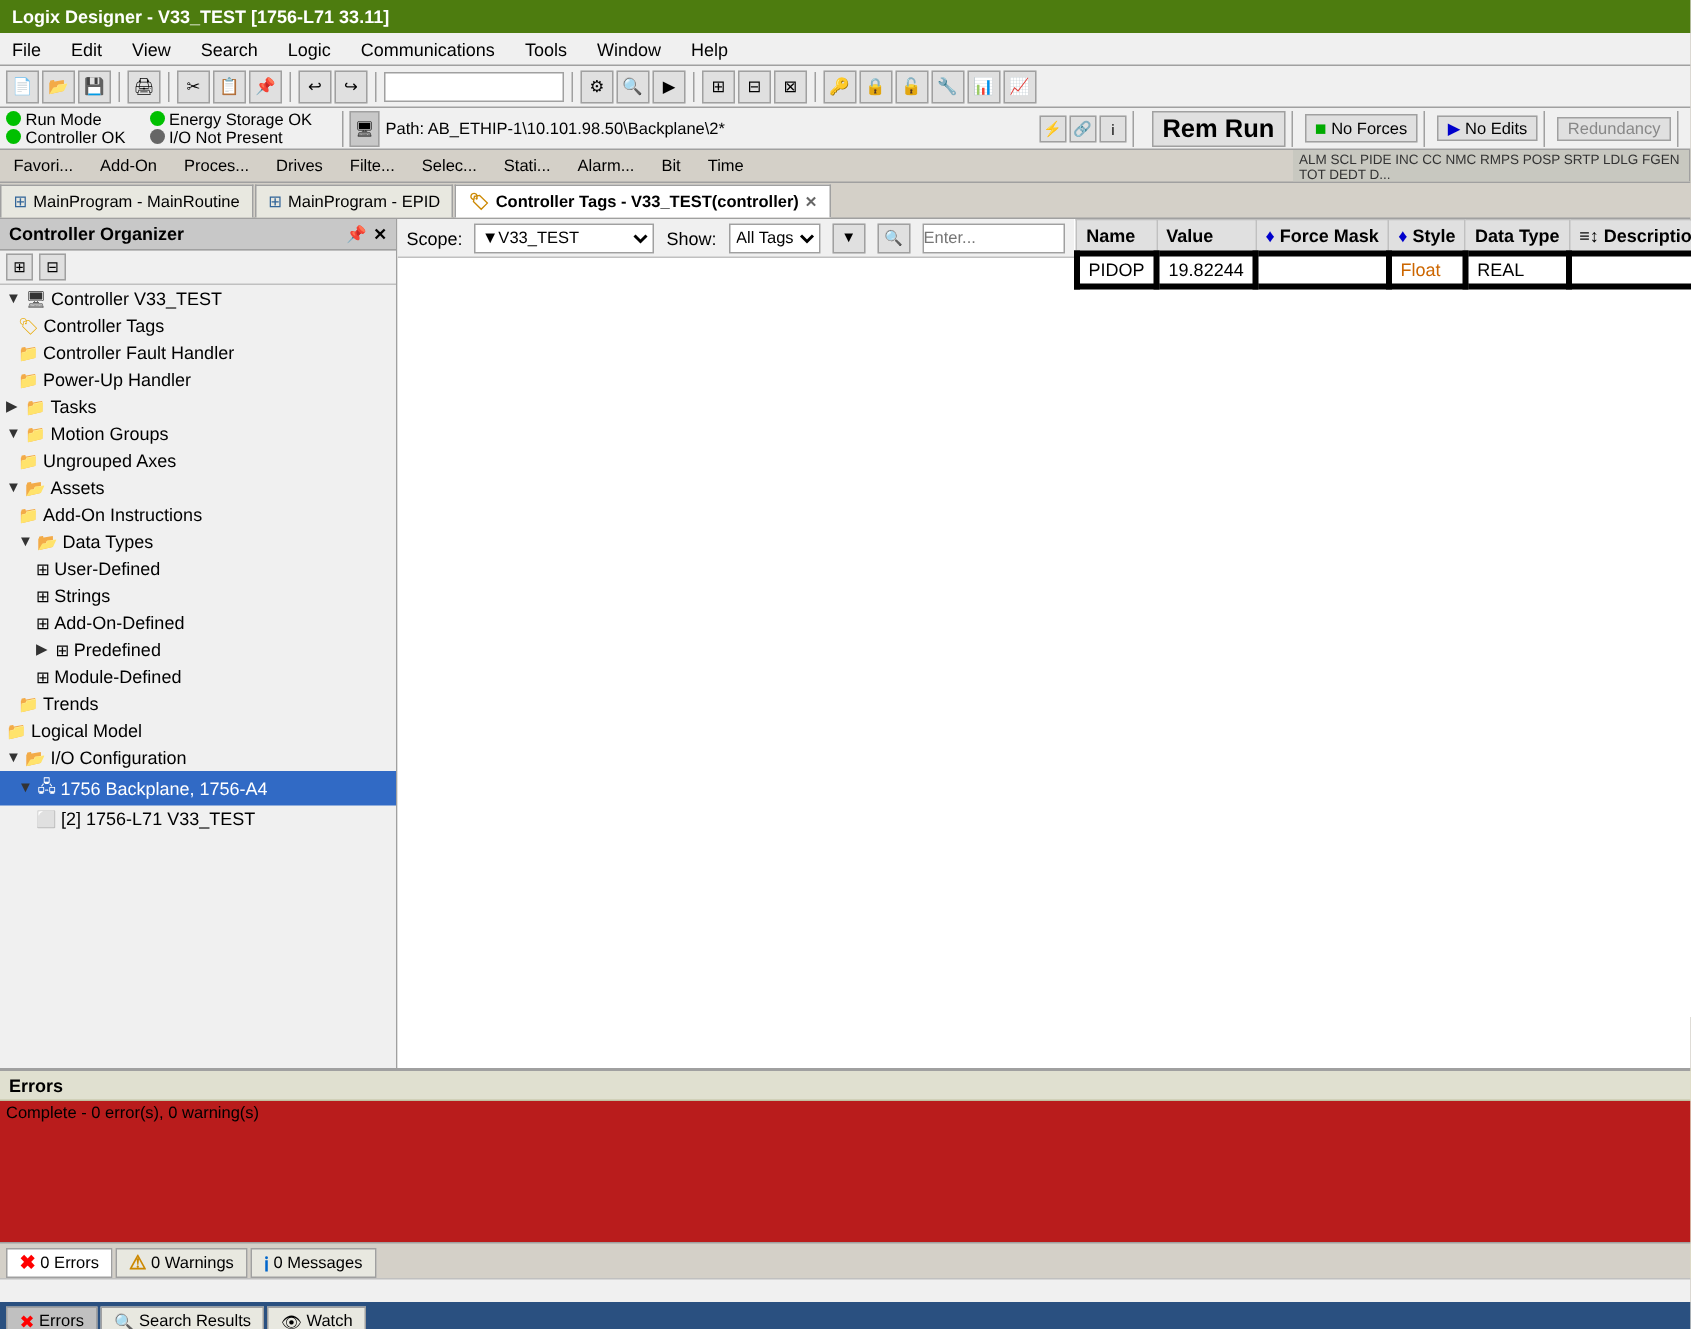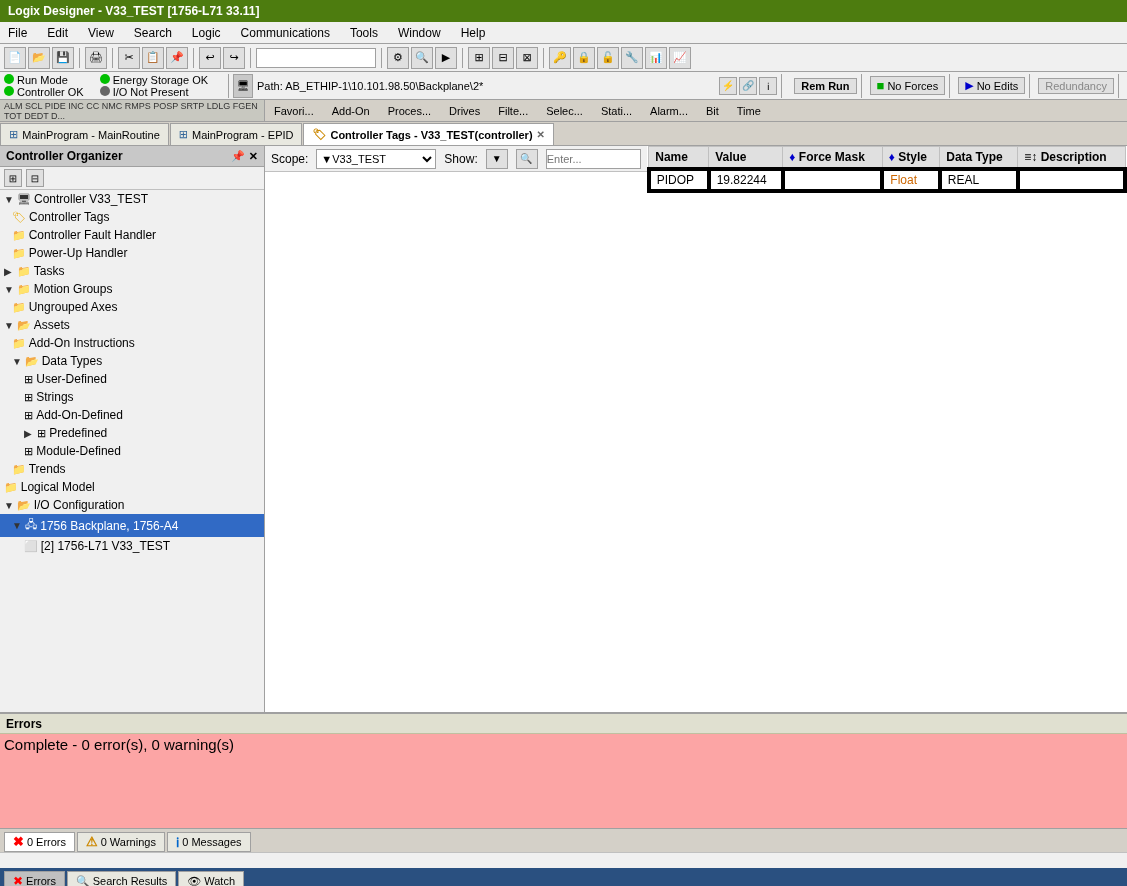--- a/index.html
+++ b/index.html
@@ -16,21 +16,21 @@
     .toolbar { background: #f0f0f0; border-bottom: 1px solid #a0a0a0; padding: 2px 4px; display: flex; align-items: center; gap: 2px; height: 28px; }
     .toolbar-btn { width: 22px; height: 22px; background: #e0e0e0; border: 1px solid #a0a0a0; cursor: pointer; display: flex; align-items: center; justify-content: center; font-size: 11px; }
     .toolbar-separator { width: 1px; height: 20px; background: #a0a0a0; margin: 0 3px; }
     .toolbar-combo { height: 20px; width: 120px; font-size: 11px; border: 1px solid #a0a0a0; background: white; }
 
     
     .status-row { background: #f0f0f0; border-bottom: 1px solid #a0a0a0; display: flex; align-items: center; height: 28px; padding: 0 4px; }
     .status-indicator { display: flex; gap: 3px; margin-right: 8px; font-size: 11px; }
     .dot-green { width: 10px; height: 10px; background: #00c000; border-radius: 50%; }
     .path-text { font-size: 11px; margin-left: 4px; flex: 1; }
-    .rem-run-btn { background: #e0e0e0; border: 1px solid #a0a0a0; padding: 1px 6px; font-size: 11px; font-weight: bold; cursor: pointer; margin-left: 8px; text-align: center; }
+    .rem-run-btn { background: #e0e0e0; border: 1px solid #a0a0a0; padding: 1px 6px; font-size: 17px; font-weight: bold; cursor: pointer; margin-left: 8px; text-align: center; }
     .no-forces-btn { background: #e0e0e0; border: 1px solid #a0a0a0; padding: 1px 6px; font-size: 11px; cursor: pointer; margin-left: 4px; display: flex; align-items: center; gap: 3px; }
     .no-edits-btn { background: #e0e0e0; border: 1px solid #a0a0a0; padding: 1px 6px; font-size: 11px; cursor: pointer; margin-left: 4px; display: flex; align-items: center; gap: 3px; }
     .redundancy-btn { background: #e0e0e0; border: 1px solid #a0a0a0; padding: 1px 6px; font-size: 11px; cursor: pointer; margin-left: 4px; color: #888; }
 
     
     .main-content { display: flex; height: calc(886px - 22px - 22px - 28px - 28px - 24px - 140px - 56px); }
 
     
     .tab-bar { background: #d4d0c8; display: flex; align-items: flex-end; height: 24px; border-bottom: 1px solid #a0a0a0; }
     .tab { background: #e8e8e0; border: 1px solid #a0a0a0; border-bottom: none; padding: 2px 8px; font-size: 11px; cursor: pointer; display: flex; align-items: center; gap: 4px; margin-right: 1px; height: 22px; }
@@ -61,21 +61,21 @@
     .search-input { height: 20px; width: 95px; font-size: 11px; border: 1px solid #a0a0a0; }
 
     
     .tag-table { width: 100%; border-collapse: collapse; font-size: 12px; }
     .tag-table th { background: #e0e0e0; border: 1px solid #c0c0c0; padding: 3px 6px; text-align: left; font-weight: bold; white-space: nowrap; }
     .tag-table td { border: 4px solid #000000; padding: 2px 6px; }
 
     
     .bottom-panel { height: 140px; border-top: 2px solid #a0a0a0; background: #ffffc0; }
     .bottom-header { background: #e0e0d0; padding: 2px 6px; font-size: 12px; font-weight: bold; border-bottom: 1px solid #c0c0a0; height: 20px; display: flex; align-items: center; }
-    .bottom-content { padding: 2px 4px; font-size: 15px; background: #fca5a5; height: calc(140px - 20px - 26px); overflow: auto; }
+    .bottom-content { padding: 2px 4px; font-size: 11px; background: #b91c1c; height: calc(140px - 20px - 26px); overflow: auto; }
     .bottom-tabs { background: #d4d0c8; height: 26px; display: flex; align-items: center; padding: 0 4px; gap: 2px; border-top: 1px solid #a0a0a0; }
     .bottom-tab { background: #e8e8e0; border: 1px solid #a0a0a0; padding: 2px 8px; font-size: 11px; cursor: pointer; height: 20px; display: flex; align-items: center; gap: 3px; }
     .bottom-tab.active { background: white; }
     .error-icon { color: red; font-weight: bold; font-size: 13px; }
     .warning-icon { color: #cc8800; font-weight: bold; font-size: 13px; }
     .info-icon { color: #0066cc; font-weight: bold; font-size: 13px; }
     .right-tab { padding: 2px 8px; font-size: 11px; cursor: pointer; border: 1px solid transparent; height: 20px; display: flex; align-items: center; white-space: nowrap; }
 
     .scroll-area { overflow-y: auto; overflow-x: auto; flex: 1; }
 
@@ -173,36 +173,36 @@
   <button class="no-edits-btn">
     <span style="color:#0000cc; font-size:11px;">▶</span>
     <span>No Edits</span>
   </button>
   <div style="width:1px; height:24px; background:#a0a0a0; margin:0 4px;"></div>
   <button class="redundancy-btn">Redundancy</button>
   <div style="width:1px; height:24px; background:#a0a0a0; margin:0 4px;"></div>
 </div>
 
 <div style="background:#d4d0c8; border-bottom:1px solid #a0a0a0; display:flex; height:22px; overflow:hidden;">
-  <div style="width:265px; background:#c8c8c0; border-right:1px solid #a0a0a0; display:flex; align-items:center; padding:0 4px;">
-
-    <span style="font-size:9px; color:#333;">ALM SCL PIDE INC CC NMC RMPS POSP SRTP LDLG FGEN TOT DEDT D...</span>
-  </div>
   <div style="display:flex; align-items:flex-end; flex:1;">
     <span class="right-tab">Favori...</span>
     <span class="right-tab">Add-On</span>
     <span class="right-tab">Proces...</span>
     <span class="right-tab">Drives</span>
     <span class="right-tab">Filte...</span>
     <span class="right-tab">Selec...</span>
     <span class="right-tab">Stati...</span>
     <span class="right-tab">Alarm...</span>
     <span class="right-tab">Bit</span>
     <span class="right-tab">Time</span>
   </div>
+  <div style="width:265px; background:#c8c8c0; border-right:1px solid #a0a0a0; display:flex; align-items:center; padding:0 4px;">
+
+    <span style="font-size:9px; color:#333;">ALM SCL PIDE INC CC NMC RMPS POSP SRTP LDLG FGEN TOT DEDT D...</span>
+  </div>
 </div>
 
 <div class="tab-bar">
   <div class="tab">
     <span style="color:#336699; font-size:11px;">⊞</span>
     <span>MainProgram - MainRoutine</span>
   </div>
   <div class="tab">
     <span style="color:#336699; font-size:11px;">⊞</span>
     <span>MainProgram - EPID</span>
@@ -320,20 +320,23 @@
   </div>
 
   <div class="main-panel">
 
     <div class="scope-bar">
       <span class="scope-label">Scope:</span>
       <select class="scope-combo">
         <option>▼V33_TEST</option>
       </select>
       <span class="show-label">Show:</span>
+      <select class="show-combo">
+        <option>All Tags</option>
+      </select>
       <button class="filter-btn">▼</button>
       <button class="filter-btn">🔍</button>
       <input class="search-input" type="text" placeholder="Enter..." style="">
     </div>
 
     <div class="scroll-area">
       <table class="tag-table">
         <thead>
           <tr>
             <th>Name</th>

